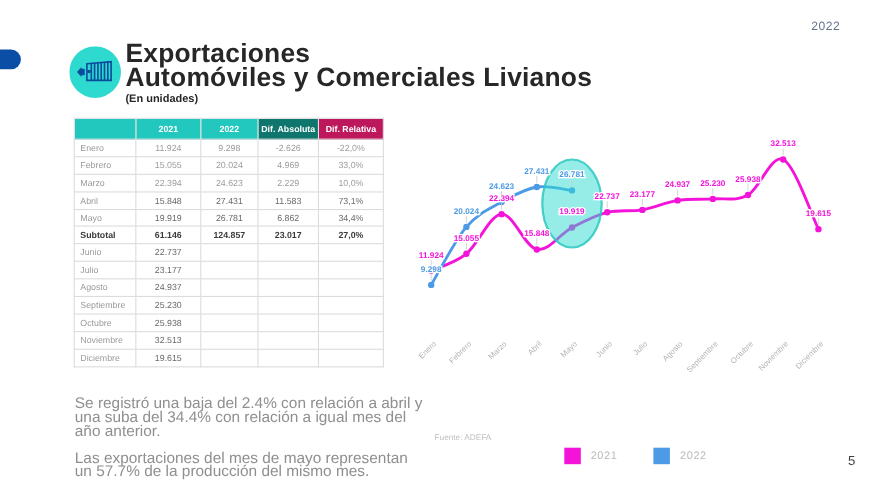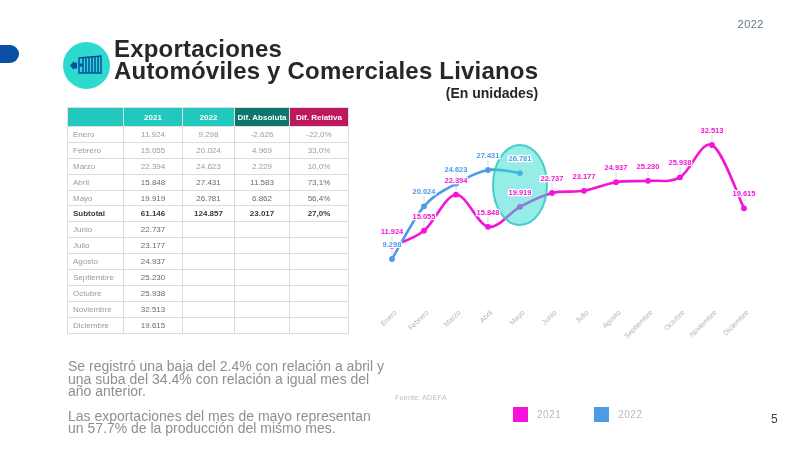--- a/index.html
+++ b/index.html
@@ -9,21 +9,21 @@
   }
   
   .accent-pill{position:absolute;left:0;top:45px;width:19px;height:18px;
     border-radius:0 9px 9px 0;}
   
   .year-badge{position:absolute;top:18px;right:36px;font-size:11px;color:#64748b;letter-spacing:.5px;}
   
   .icon-wrap{position:absolute;left:63px;top:42px;width:47px;height:47px;}
   .title-block{position:absolute;left:114px;top:38px;}
   .title-line{font-size:24px;font-weight:bold;color:#272727;line-height:22px;letter-spacing:.2px;}
-  .subtitle{font-size:14px;font-weight:bold;color:#272727;margin-top:3px;text-align:right;}
+  .subtitle{font-size:10px;font-weight:bold;color:#272727;margin-top:3px;}
   
   .data-table{position:absolute;left:67px;top:107px;width:281px;border-collapse:collapse;
     table-layout:fixed;font-size:8px;}
   .data-table th{color:#ffffff;font-weight:bold;height:18px;border:1px solid #e2e2e2;
     text-align:center;padding:0;}
   .data-table td{border:1px solid #dcdcdc;height:14.9px;padding:0;}
   .data-table td.lbl{text-align:left;padding-left:5px;color:#9a9a9a;}
   .data-table td.val{text-align:center;color:#6a6a6a;}
   .data-table tr.dim td.val{color:#9c9c9c;}
   .data-table tr.bold td{font-weight:bold;color:#3a3a3a;}
@@ -116,21 +116,21 @@
         <td class="val">15.848</td>
         <td class="val">27.431</td>
         <td class="val">11.583</td>
         <td class="val">73,1%</td>
       </tr>
       <tr class="normal">
         <td class="lbl">Mayo</td>
         <td class="val">19.919</td>
         <td class="val">26.781</td>
         <td class="val">6.862</td>
-        <td class="val">56,4%</td>
+        <td class="val">34,4%</td>
       </tr>
       <tr class="bold">
         <td class="lbl">Subtotal</td>
         <td class="val">61.146</td>
         <td class="val">124.857</td>
         <td class="val">23.017</td>
         <td class="val">27,0%</td>
       </tr>
       <tr class="normal">
         <td class="lbl">Junio</td>

